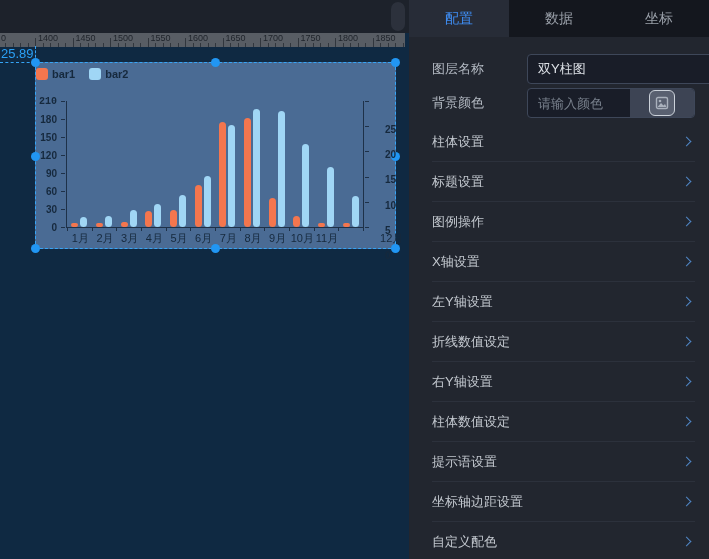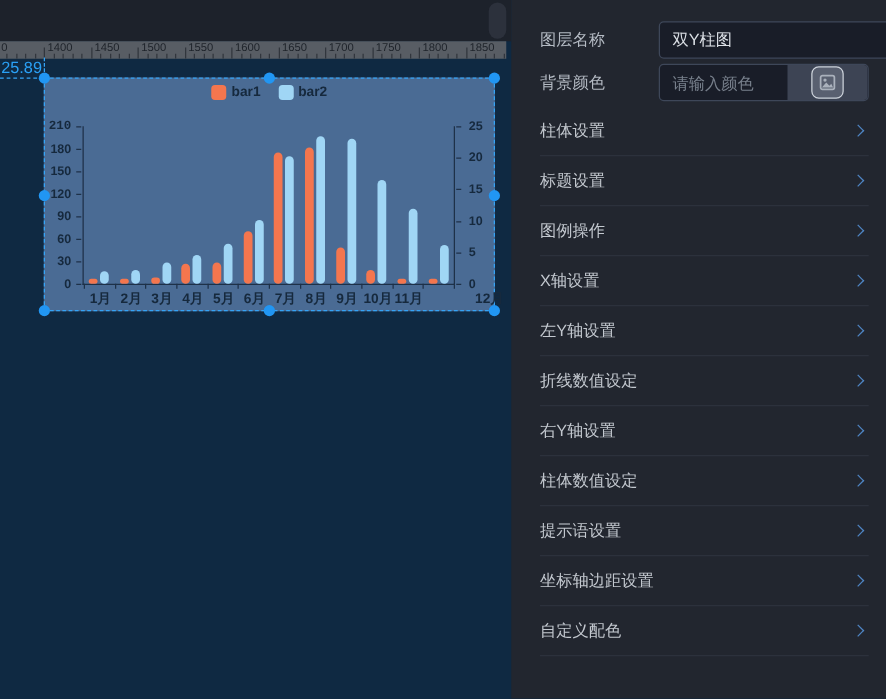--- a/index.html
+++ b/index.html
@@ -21,40 +21,40 @@
   .guide-v { position:absolute; left:35px; top:46px; height:16px; border-left:1px dashed #35a4f6; }
 
   
   .selection { position:absolute; left:35px; top:62px; width:361px; height:187px;
     background:#4a6b94; border:1px dashed #35a4f6; }
   .handle { position:absolute; width:9px; height:9px; border-radius:50%; background:#2196f3; }
   .h-tl{left:-5px;top:-5px;} .h-tm{left:175px;top:-5px;} .h-tr{right:-5px;top:-5px;}
   .h-ml{left:-5px;top:89px;} .h-mr{right:-5px;top:89px;}
   .h-bl{left:-5px;bottom:-5px;} .h-bm{left:175px;bottom:-5px;} .h-br{right:-5px;bottom:-5px;}
 
-  .legend { position:absolute; left:0; right:0; top:5px; display:flex; justify-content:center; gap:14px; }
+  .legend { position:absolute; left:0; right:0; top:5px; display:flex; gap:14px; }
   .legend-item { display:flex; align-items:center; }
   .swatch { width:12px; height:12px; border-radius:3px; }
   .legend-label { margin-left:4px; font-size:11px; color:#16293d; font-weight:bold; }
 
   .plot { position:absolute; left:30px; top:38px; width:298px; height:127px;
     border-left:1px solid #1e3148; border-right:1px solid #1e3148; border-bottom:1px solid #1e3148; }
   .bar { position:absolute; bottom:0; width:7px; border-radius:4px; }
   .xtick { position:absolute; top:100%; width:1px; height:4px; background:#1e3148; }
   .ygutter { position:absolute; top:38px; height:127px; }
   .ygutter.left { left:0; width:30px; }
   .ygutter.right { left:328px; width:30px; }
   .ylabel { position:absolute; font-size:10px; font-weight:bold; color:#16293d; line-height:11px; }
   .ygutter.left .ylabel { right:9px; }
-  .ygutter.right .ylabel { left:11px; }
+  .ygutter.right .ylabel { left:21px;margin-top:28px; }
   .ytickline { position:absolute; width:4px; height:1px; background:#1e3148; }
   .ygutter.left .ytickline { right:1px; }
   .ygutter.right .ytickline { left:1px; }
   .months { position:absolute; left:30px; top:168px; width:298px; height:14px; }
-  .month { position:absolute; transform:translateX(-50%); font-size:11px; font-weight:bold; color:#16293d; white-space:nowrap; }
+  .month { position:absolute; transform:translateX(-50%); font-size:11px; font-weight:normal; color:#16293d; white-space:nowrap; }
 
   
   .panel { position:absolute; left:409px; top:0; width:300px; height:559px; background:#22262f; }
   .tabbar { display:flex; height:37px; background:#14171e; }
   .tab { flex:1; display:flex; align-items:center; justify-content:center; font-size:14px; color:#9aa0a9; cursor:pointer; }
   .tab.active { background:#272c37; color:#3f8ff6; }
   .panel-body { padding:10px 14px 0 23px; }
   .field-row { display:flex; align-items:center; height:30px; margin-bottom:4px; }
   .field-row:first-child { margin-top:7px; }
   .field-label { flex:0 0 95px; font-size:13px; color:#b4bac3; }
@@ -260,20 +260,25 @@
           <span class="month" style="left: 187px;">8月</span>
           <span class="month" style="left: 211.667px;">9月</span>
           <span class="month" style="left: 236.333px;">10月</span>
           <span class="month" style="left: 261px;">11月</span>
           <span class="month" style="left: 285.667px; margin-left: 40px;">12月</span>
         </div>
     </div>
   </div>
 
   <div class="panel">
+    <div class="tabbar">
+      <div class="tab active">配置</div>
+      <div class="tab">数据</div>
+      <div class="tab">坐标</div>
+    </div>
 
     <div class="panel-body">
       <div class="field-row">
         <span class="field-label">图层名称</span>
         <input class="text-input" type="text" value="双Y柱图" style="">
       </div>
 
       <div class="field-row">
         <span class="field-label">背景颜色</span>
         <div class="color-wrap">

